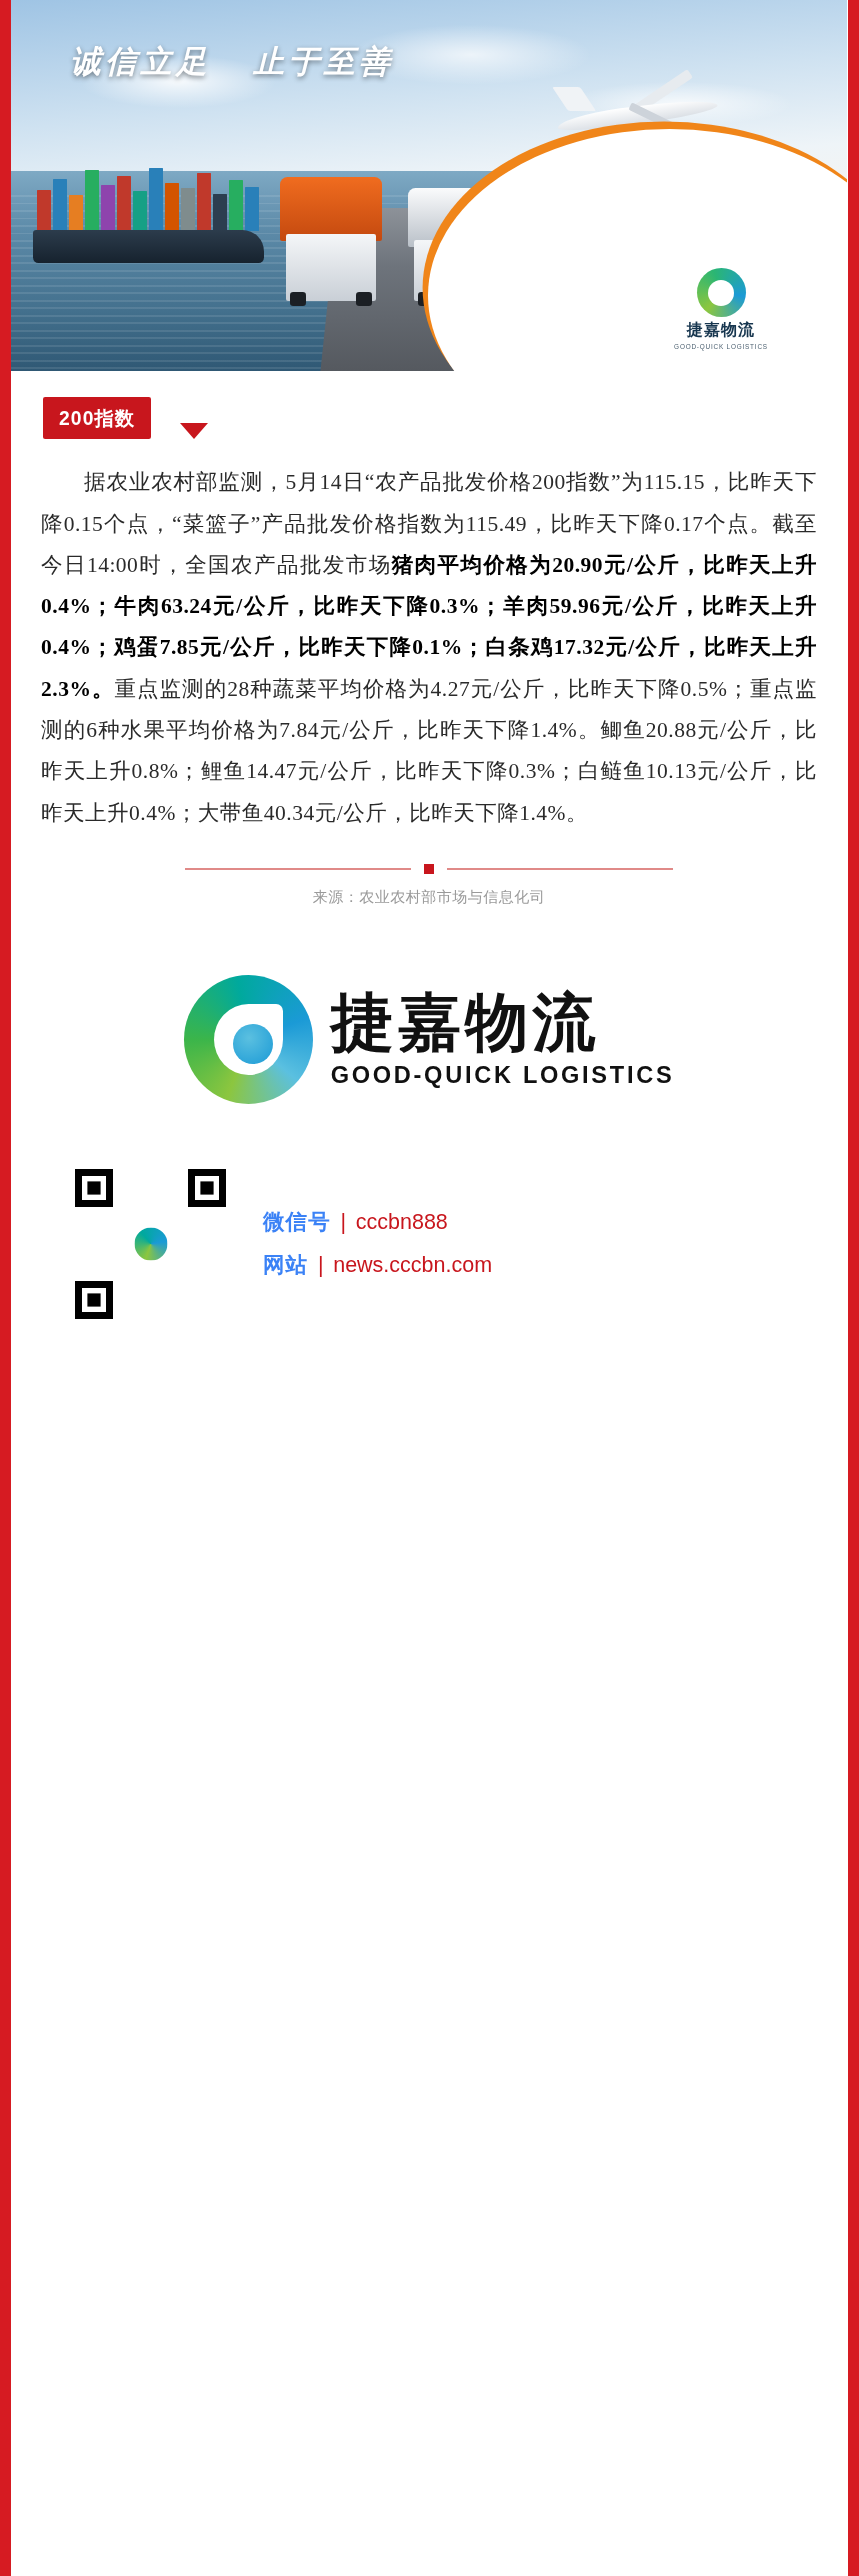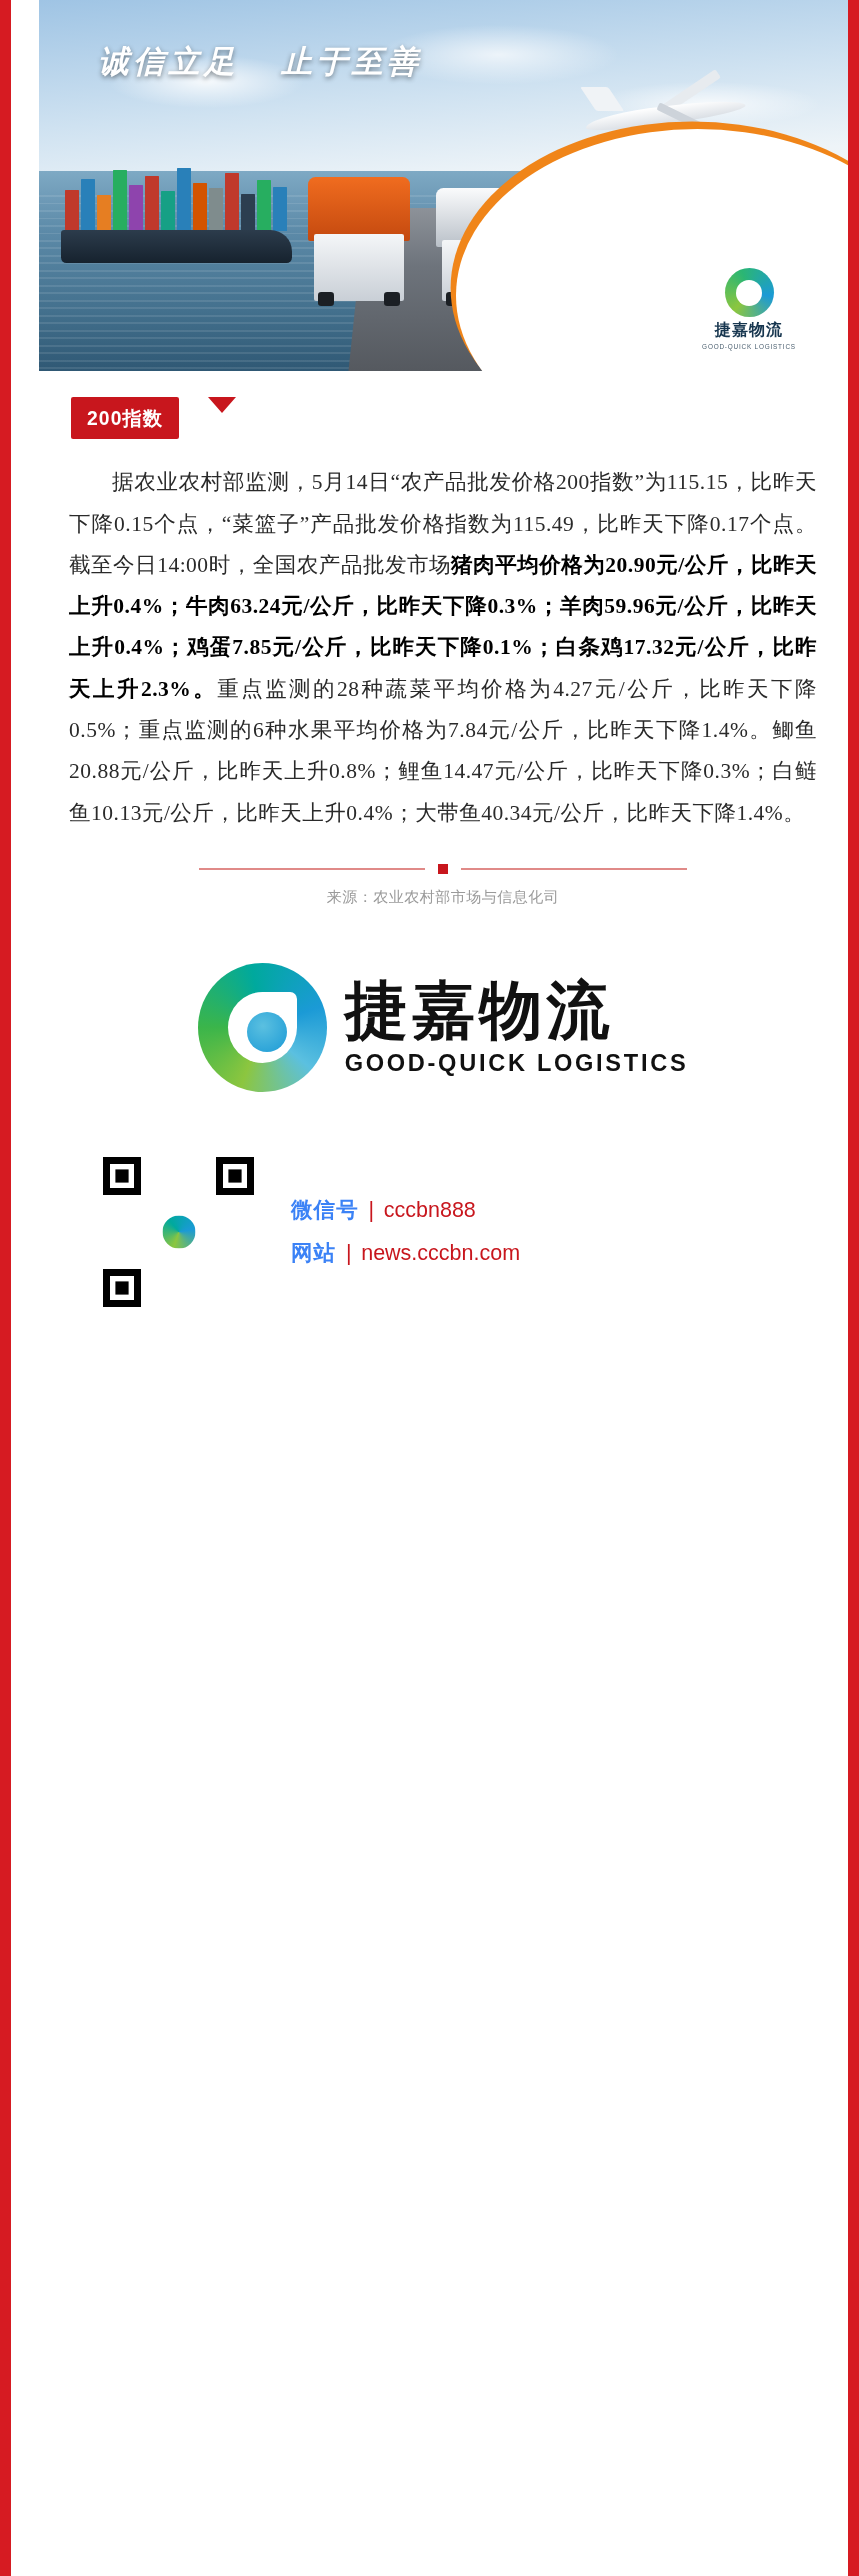--- a/index.html
+++ b/index.html
@@ -12,21 +12,20 @@
     width: 859px;
     min-height: 2576px;
     border-left: 11.8px solid #d61b22;
     border-right: 11.8px solid #d61b22;
     background: #ffffff;
   }
   .page {
     width: 836px;
     position: relative;
     padding-bottom: 21.5px;
-    padding-left: 28px;
   }
 
   
   .hero {
     position: relative;
     width: 836px;
     height: 371px;
     overflow: hidden;
     background: linear-gradient(180deg, #bcd9ef 0%, #d6e6f2 38%, #b9cfdd 60%, #8fa8b6 100%);
   }
@@ -142,21 +141,21 @@
   }
   .hero-logo-mark:after {
     content: ""; position: absolute; left: 11.8px; top: 11.8px; width: 26px; height: 26px;
     border-radius: 50%; background: #ffffff;
   }
   .hero-logo-cn { font-size: 16px; font-weight: 700; color: #17364f; letter-spacing: 1.1px; }
   .hero-logo-en { font-size: 6.4px; color: #4c6070; letter-spacing: 0.8px; margin-top: 1.6px; }
 
   
   .section-head {
-    display: flex; align-items: flex-start; gap: 29px;
+    display: flex; align-items: flex-end; gap: 29px;
     padding: 26px 32px 5.4px 32px;
   }
   .tag {
     background: #c8161d; color: #ffffff;
     font-size: 19.3px; font-weight: 700; letter-spacing: 1.1px;
     padding: 7.5px 16px; border-radius: 2.1px;
     font-family: "Liberation Sans", sans-serif;
   }
   .chevron {
     width: 0; height: 0;
@@ -183,21 +182,21 @@
 
   
   .divider {
     display: flex; align-items: center; justify-content: center;
     gap: 0; margin: 30px 0 14px 0;
   }
   .divider .line { width: 226px; height: 1.6px; background: #e08a88; }
   .divider .dot { width: 10.7px; height: 10.7px; background: #c8161d; margin: 0 13px; }
   .source {
     text-align: center; color: #9a9a9a; font-size: 15px; letter-spacing: 0.5px;
-    margin-bottom: 34px;
+    margin-bottom: 46px;
   }
 
   
   .biglogo {
     display: flex; align-items: center; justify-content: center;
     gap: 18px; padding: 21.5px 0 38px 0;
   }
   .biglogo-mark {
     width: 129px; height: 129px; border-radius: 50%;
     background: conic-gradient(from 200deg, #8cc63f 0deg, #3bb54a 70deg, #00a99d 150deg, #1b9ad6 230deg, #5bc0e0 290deg, #8cc63f 360deg);

